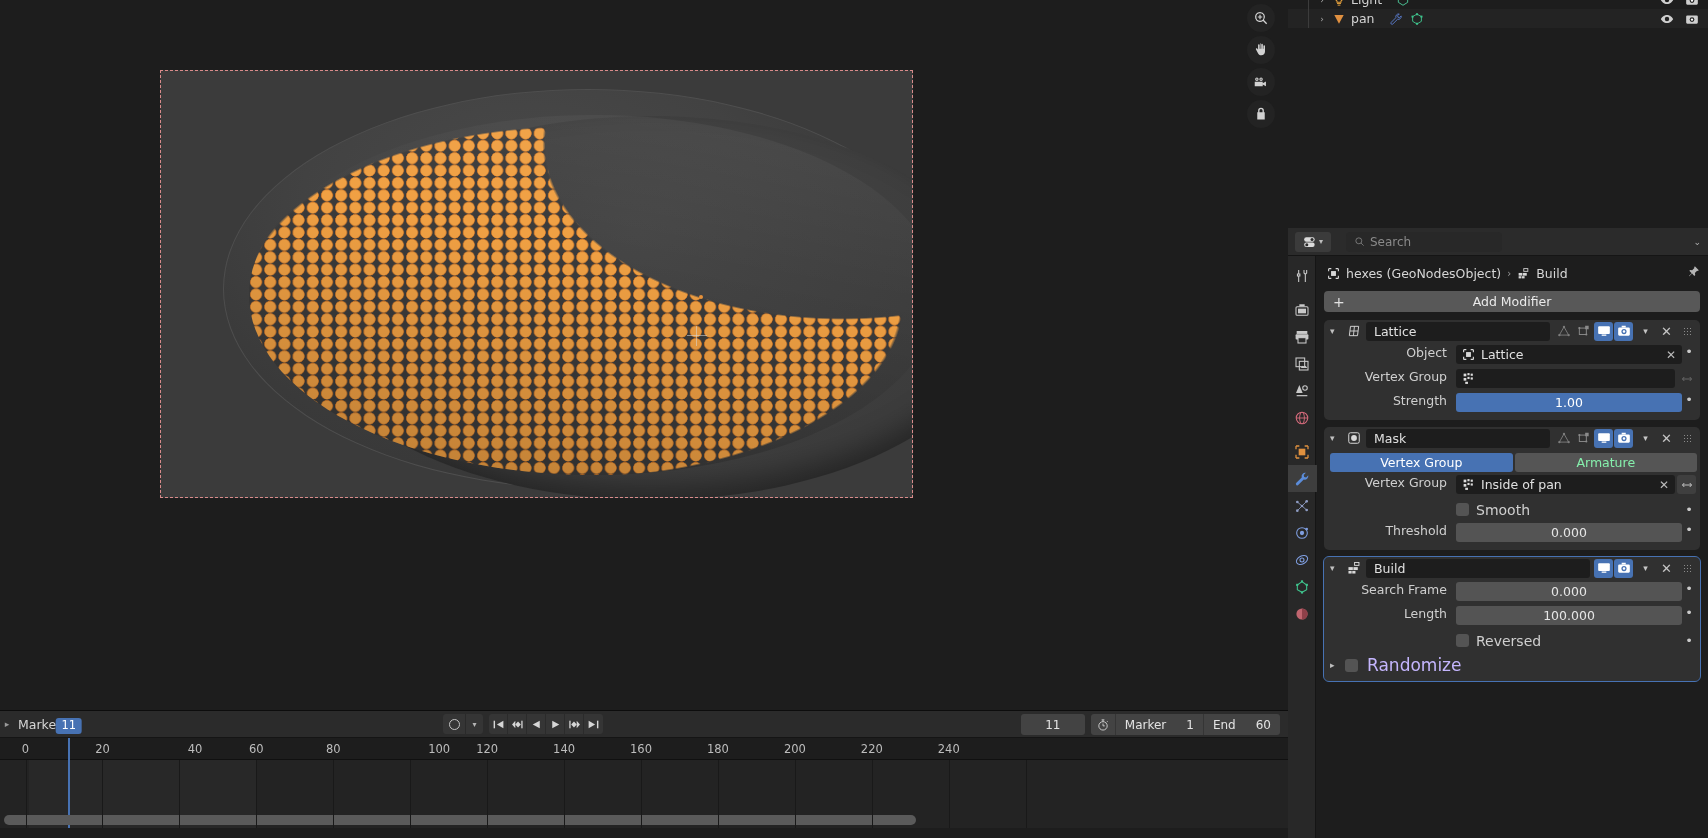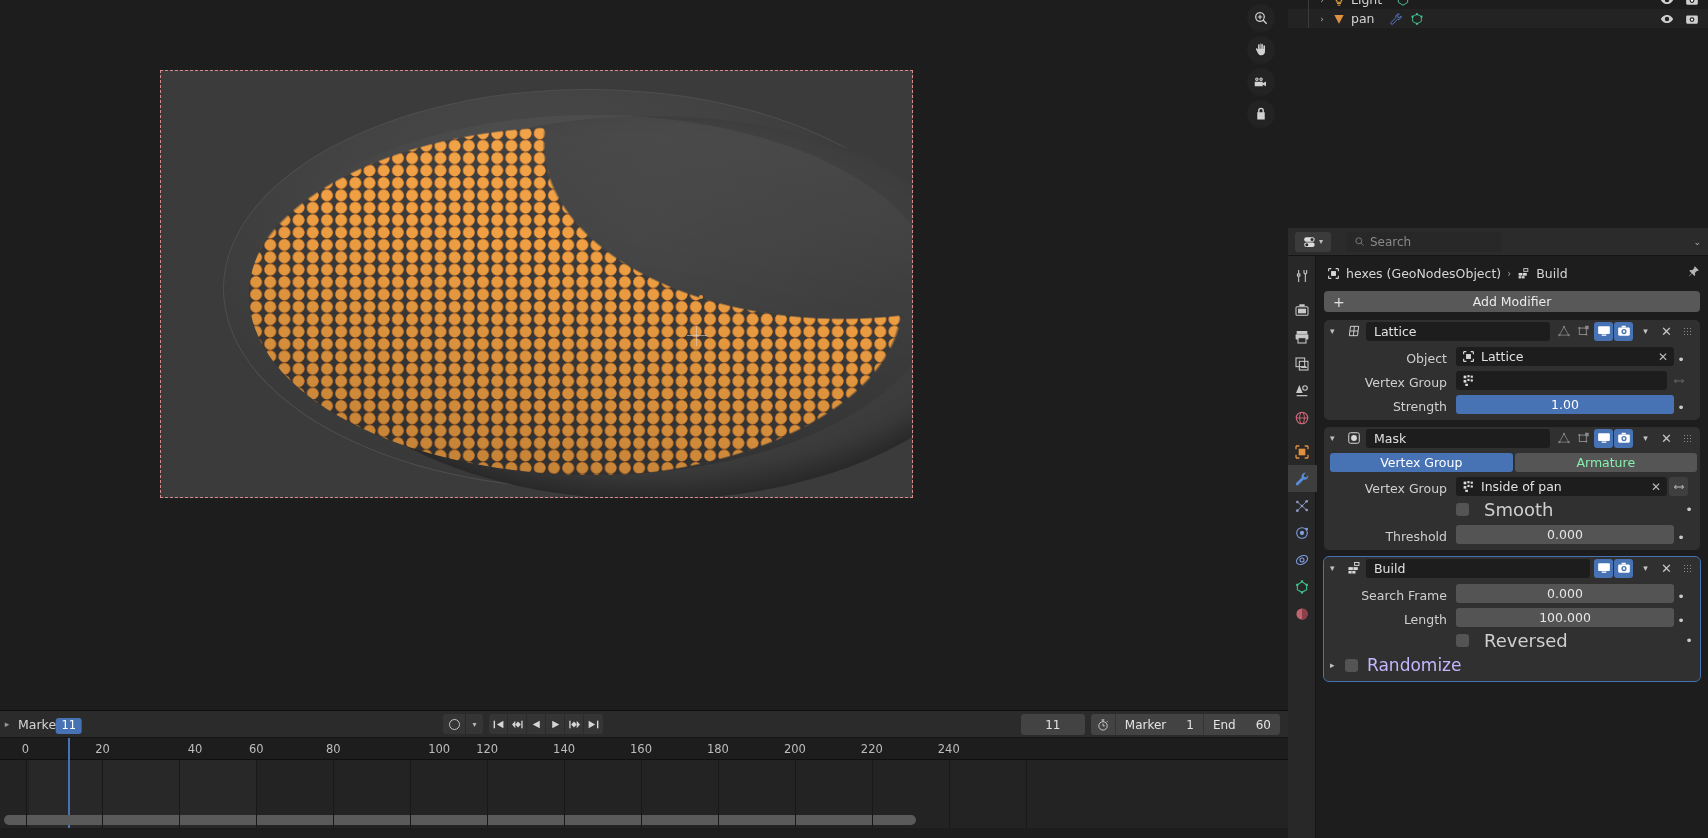--- a/index.html
+++ b/index.html
@@ -357,22 +357,22 @@
     width: 16px; display: flex; align-items: center; justify-content: center;
     cursor: grab;
   }
   .grip-dots {
     width: 9px; height: 8px;
     background-image: radial-gradient(circle, #8a8a8a 0.7px, transparent 0.9px);
     background-size: 3px 3px;
   }
 
   .row {
-    display: flex; align-items: flex-end;
-    height: 21px; margin-top: 3px; padding-right: 12px;
+    display: flex; align-items: flex-start;
+    height: 21px; margin-top: 3px; padding-right: 4px;
   }
   .row-label {
     width: 132px; text-align: right; padding-right: 9px;
     color: #cfcfcf; font-size: 12.5px;
   }
   .field {
     flex: 1; height: 19px; background: #1d1d1d; border-radius: 3px;
     display: flex; align-items: center; padding: 0 6px;
     color: #e0e0e0; font-size: 12.5px; cursor: pointer; gap: 6px;
   }
@@ -411,21 +411,21 @@
   }
   .tabpair .tp.active { background: #4772b3; color: #fff; }
   .tabpair .tp.idle { background: #555555; color: #86efac; }
 
   .check-row { display: flex; align-items: center; height: 21px; margin-top: 3px; padding-right: 4px; }
   .check-spacer { width: 132px; }
   .cbox {
     width: 13px; height: 13px; border-radius: 3px;
     background: #545454; margin-right: 7px; cursor: pointer;
   }
-  .check-label { color: #cfcfcf; font-size: 18px; flex: 1; margin-left: 8px; }
+  .check-label { color: #cfcfcf; font-size: 14px; flex: 1; }
 
   .sub-row {
     display: flex; align-items: center; height: 20px;
     margin: 4px 0 0 6px; gap: 5px;
   }
   .sub-row .sr-chev { color: #c0c0c0; font-size: 9px; width: 10px; cursor: pointer; }
   .sub-row .cbox { margin-right: 4px; }
   .sub-row .sr-label { color: #c4b5fd; font-size: 17px; cursor: pointer; }
 </style>
 </head>

